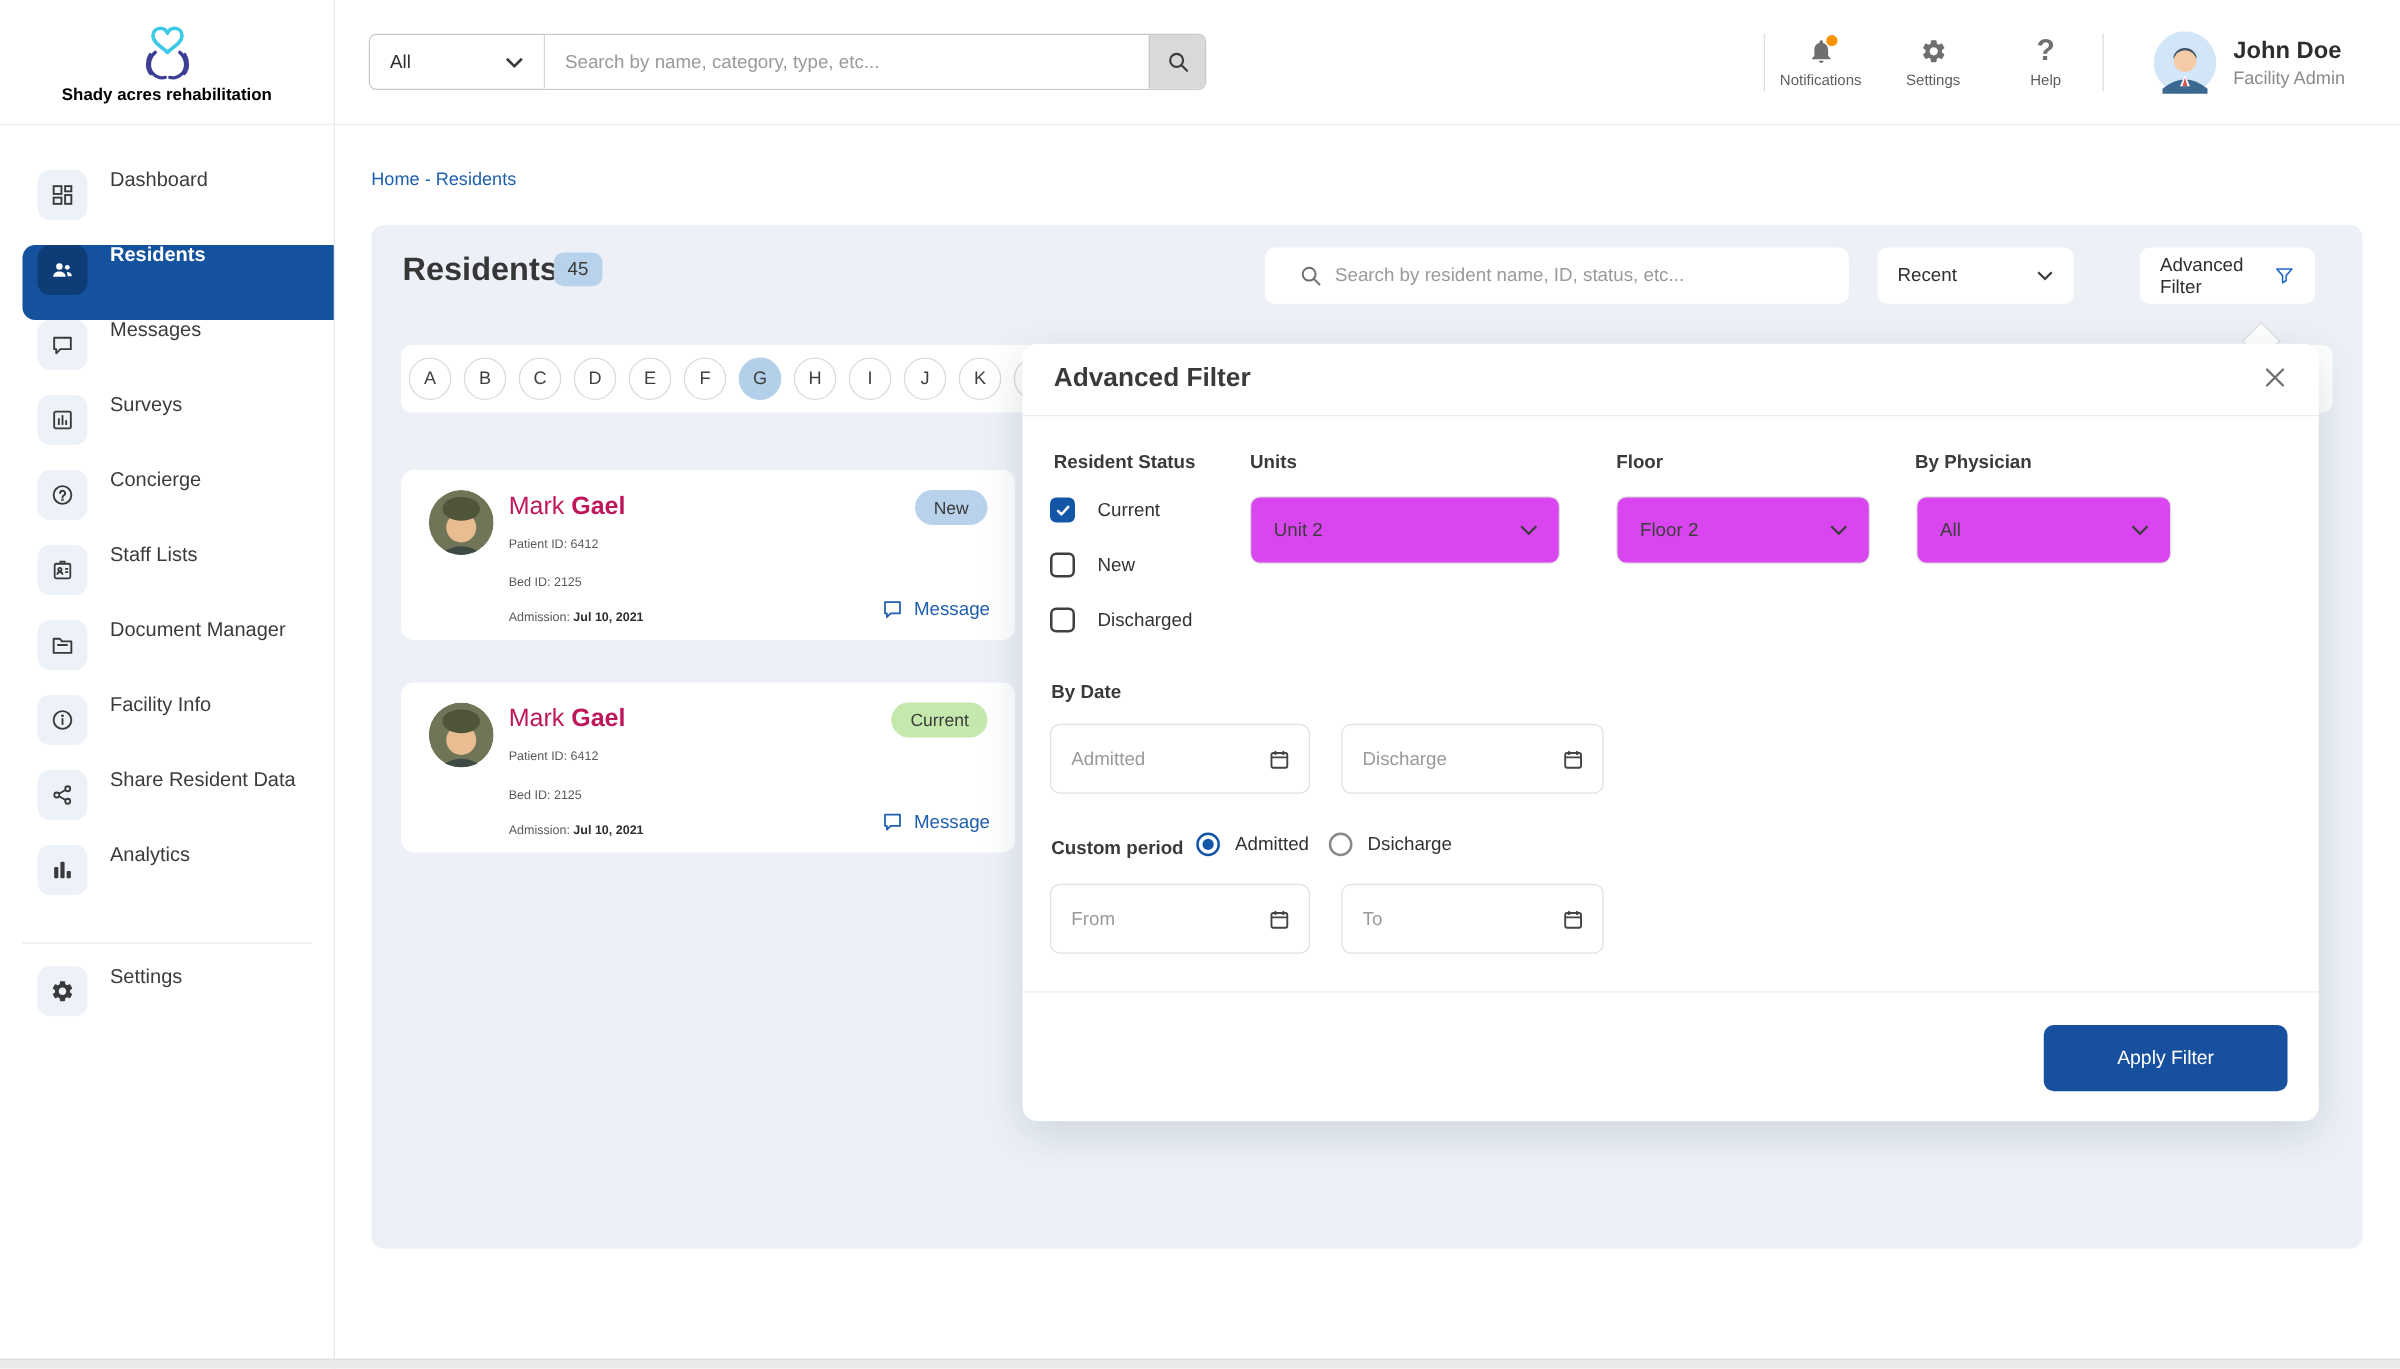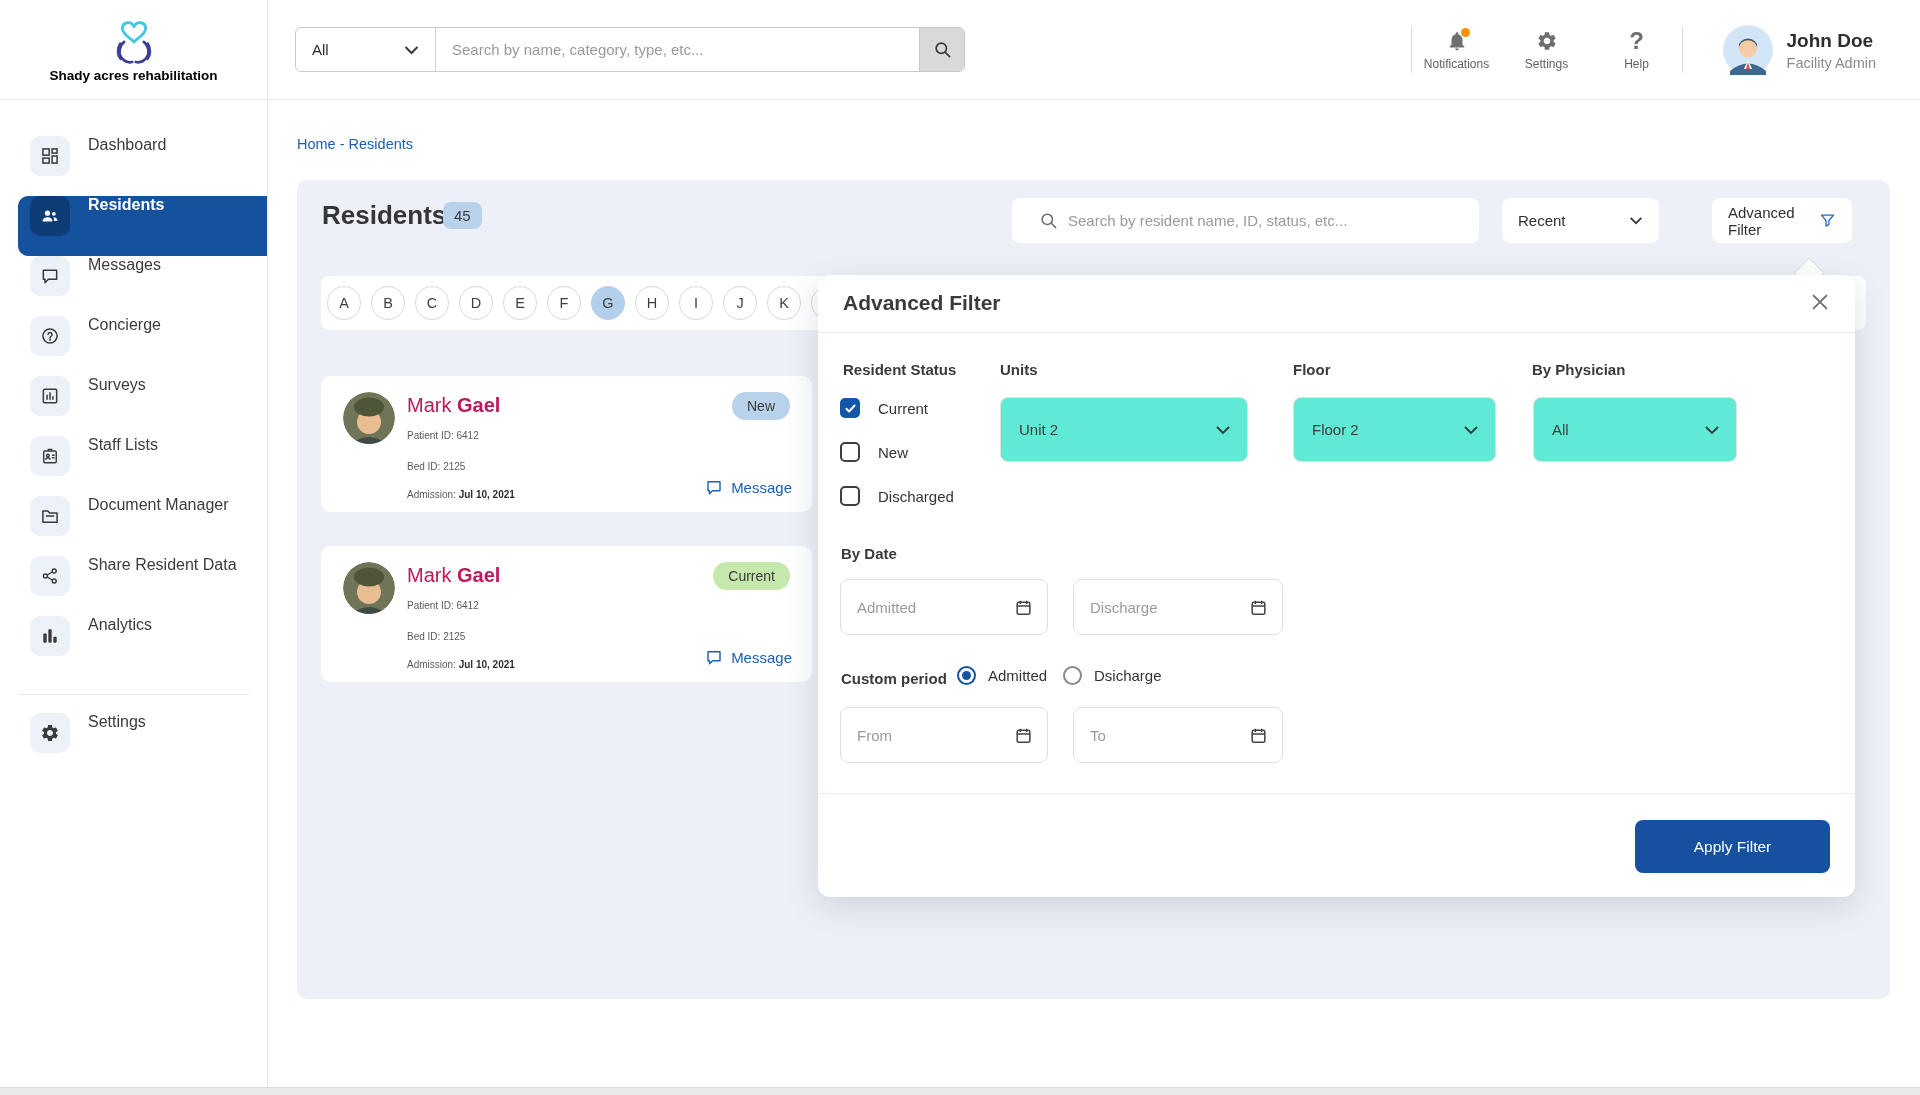--- a/index.html
+++ b/index.html
@@ -76,21 +76,21 @@
   .caret { position:absolute; left:1798px; top:262px; width:22px; height:22px; background:#fff; border:1px solid #dcdcdc; transform:rotate(45deg); z-index:9; }
   .modal { position:absolute; left:818px; top:275px; width:1037px; height:622px; background:#fff; border-radius:12px; box-shadow:0 10px 34px rgba(40,60,90,.16); z-index:10; }
   .modal-title { position:absolute; left:25px; top:16px; font-size:21px; font-weight:bold; color:#3a3a3a; }
   .modal-close { position:absolute; right:22px; top:14px; width:26px; height:26px; display:flex; align-items:center; justify-content:center; cursor:pointer; }
   .modal-hr { position:absolute; left:0; right:0; top:57px; height:1px; background:#ececec; }
   .sec-label { position:absolute; font-size:15px; font-weight:bold; color:#3a3a3a; }
   .cb-row { position:absolute; display:flex; align-items:center; gap:18px; cursor:pointer; }
   .cb { width:20px; height:20px; border:2px solid #3f3f3f; border-radius:5px; background:#fff; flex:0 0 auto; }
   .cb.checked { background:#1356a8; border-color:#1356a8; display:flex; align-items:center; justify-content:center; }
   .cb-label { font-size:15px; color:#333; }
-  .dd { position:absolute; height:65px; border:1px solid #e0e0e0; border-radius:8px; background:#5eead4; display:flex; align-items:center; justify-content:space-between; padding:0 16px 0 18px; cursor:pointer; }
+  .dd { position:absolute; height:54px; border:1px solid #e0e0e0; border-radius:8px; background:#d946ef; display:flex; align-items:center; justify-content:space-between; padding:0 16px 0 18px; cursor:pointer; }
   .dd .val { font-size:15px; color:#3d3d3d; }
   .datefield { position:absolute; height:56px; border:1px solid #e0e0e0; border-radius:8px; background:#fff; display:flex; align-items:center; padding:0 14px 0 16px; gap:8px; }
   .datefield input { border:none; outline:none; flex:1; font-size:15px; color:#444; font-family:"Liberation Sans", sans-serif; min-width:0; }
   .datefield input::placeholder { color:#9a9a9a; }
   .radio-row { position:absolute; display:flex; align-items:center; gap:12px; cursor:pointer; }
   .radio { width:19px; height:19px; border-radius:50%; border:2px solid #8a8a8a; background:#fff; display:flex; align-items:center; justify-content:center; flex:0 0 auto; }
   .radio.selected { border-color:#1356a8; }
   .radio.selected::after { content:""; width:9px; height:9px; border-radius:50%; background:#1356a8; }
   .radio-label { font-size:15px; color:#333; }
   .footer-hr { position:absolute; left:0; right:0; top:518px; height:1px; background:#ececec; }
@@ -145,36 +145,36 @@
         <svg width="20" height="20" viewBox="0 0 24 24" fill="none" stroke="#3a3a3a" stroke-width="1.8" stroke-linejoin="round">
           <path d="M4 5 h16 v11 h-10 l-4 4 v-4 h-2 z"></path>
         </svg>
       </span>
       <span class="nav-label">Messages</span>
     </div>
 
     <div class="nav-item">
       <span class="chip">
         <svg width="20" height="20" viewBox="0 0 24 24" fill="none" stroke="#3a3a3a" stroke-width="1.8">
+          <rect x="4" y="4" width="16" height="16" rx="1.5"></rect>
+          <path d="M8.5 16 v-5 M12 16 v-8 M15.5 16 v-3" stroke-linecap="round"></path>
+        </svg>
+      </span>
+      <span class="nav-label">Surveys</span>
+    </div>
+
+    <div class="nav-item">
+      <span class="chip">
+        <svg width="20" height="20" viewBox="0 0 24 24" fill="none" stroke="#3a3a3a" stroke-width="1.8">
           <circle cx="12" cy="12" r="8.5"></circle>
           <path d="M9.7 10.2 a2.4 2.4 0 1 1 3.4 2.3 c-.8.4-1.1.9-1.1 1.8" stroke-linecap="round"></path>
           <circle cx="12" cy="16.6" r="0.4" fill="#3a3a3a"></circle>
         </svg>
       </span>
       <span class="nav-label">Concierge</span>
-    </div>
-
-    <div class="nav-item">
-      <span class="chip">
-        <svg width="20" height="20" viewBox="0 0 24 24" fill="none" stroke="#3a3a3a" stroke-width="1.8">
-          <rect x="4" y="4" width="16" height="16" rx="1.5"></rect>
-          <path d="M8.5 16 v-5 M12 16 v-8 M15.5 16 v-3" stroke-linecap="round"></path>
-        </svg>
-      </span>
-      <span class="nav-label">Surveys</span>
     </div>
 
     <div class="nav-item">
       <span class="chip">
         <svg width="20" height="20" viewBox="0 0 24 24" fill="none" stroke="#3a3a3a" stroke-width="1.7">
           <rect x="4.5" y="6" width="15" height="14" rx="1.5"></rect>
           <path d="M10 6 v-2 h4 v2"></path>
           <circle cx="9.5" cy="11.5" r="1.6"></circle>
           <path d="M7 16.5 c0-1.6 1.2-2.5 2.5-2.5 s2.5.9 2.5 2.5"></path>
           <path d="M14.5 11 h3 M14.5 14 h3"></path>
@@ -186,20 +186,30 @@
     <div class="nav-item">
       <span class="chip">
         <svg width="20" height="20" viewBox="0 0 24 24" fill="none" stroke="#3a3a3a" stroke-width="1.8" stroke-linejoin="round">
           <path d="M3.5 6 h6 l2 2.5 h9 v11 h-17 z"></path>
           <path d="M7 12 h10"></path>
         </svg>
       </span>
       <span class="nav-label">Document Manager</span>
     </div>
 
+    <div class="nav-item">
+      <span class="chip">
+        <svg width="20" height="20" viewBox="0 0 24 24" fill="none" stroke="#3a3a3a" stroke-width="1.8">
+          <circle cx="12" cy="12" r="8.5"></circle>
+          <path d="M12 11 v5" stroke-linecap="round"></path>
+          <circle cx="12" cy="8" r="0.5" fill="#3a3a3a"></circle>
+        </svg>
+      </span>
+      <span class="nav-label">Facility Info</span>
+    </div>
 
     <div class="nav-item">
       <span class="chip">
         <svg width="20" height="20" viewBox="0 0 24 24" fill="none" stroke="#3a3a3a" stroke-width="1.7">
           <circle cx="6.5" cy="12" r="2.4"></circle>
             <circle cx="17" cy="6" r="2.4"></circle>
             <circle cx="17" cy="18" r="2.4"></circle>
           <path d="M8.7 10.8 L14.8 7.2 M8.7 13.2 L14.8 16.8"></path>
         </svg>
       </span>

